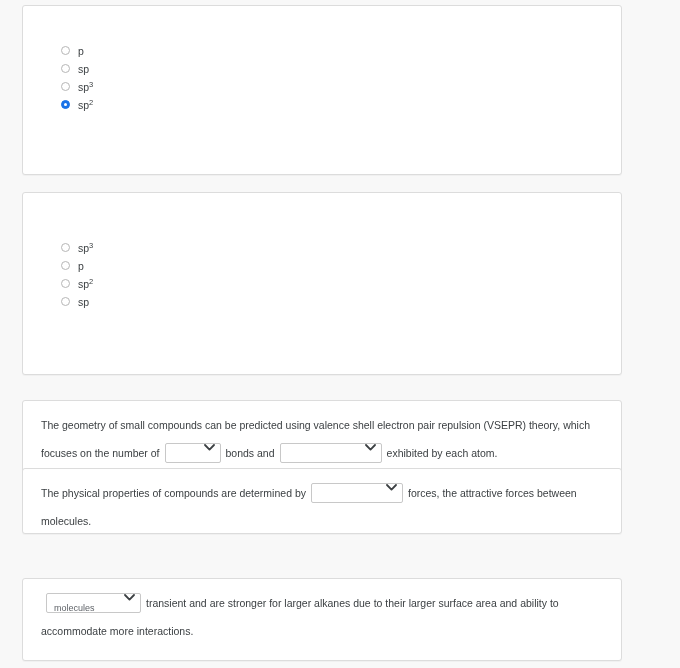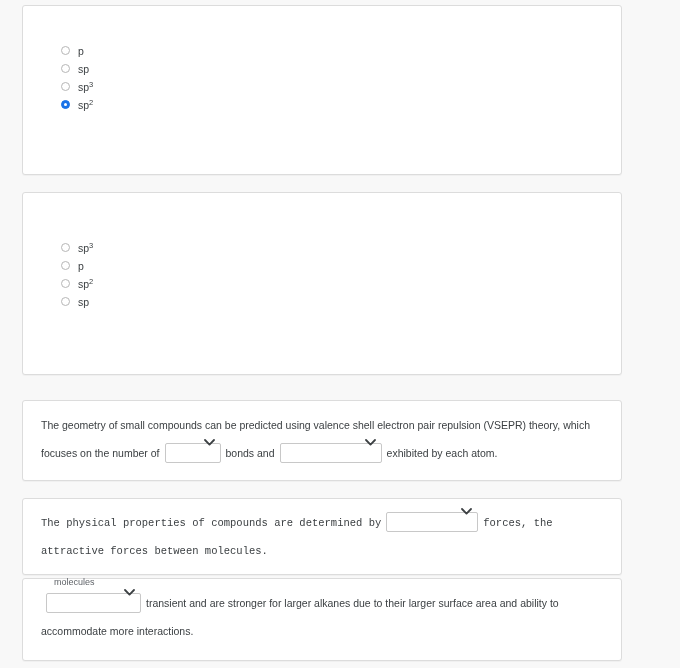--- a/index.html
+++ b/index.html
@@ -87,29 +87,29 @@
     vertical-align: super;
     line-height: 0;
   }
   .inline-flow {
     font-size: 10.5px;
     line-height: 28px;
     color: #3c4043;
   }
   .select {
     display: inline-flex;
-    align-items: flex-end;
+    align-items: flex-start;
     justify-content: space-between;
     box-sizing: border-box;
     height: 20px;
     vertical-align: middle;
     border: 1px solid #c8c8c8;
     border-radius: 2px;
     background: #ffffff;
-    padding: 0 5px 16px 7px;
+    padding: 0 5px 0 7px;
     margin: 0 5px;
     position: relative;
     top: -1px;
   }
   .select .sel-value {
     font-size: 9px;
     color: #5f6368;
     white-space: nowrap;
     overflow: hidden;
   }
@@ -195,21 +195,21 @@
           </span><span>bonds and</span><span class="select sel-w-102">
             <span class="sel-value"></span>
             <svg class="chev" width="11" height="7" viewBox="0 0 11 7">
               <path d="M1 1 L5.5 5.6 L10 1" fill="none" stroke="#3c4043" stroke-width="1.8" stroke-linecap="round" stroke-linejoin="round"></path>
             </svg>
           </span><span>exhibited by each atom.</span>
       </div>
     </div>
   </div>
 
-  <div class="card" style="top:498px; height:77px;font-family:Liberation Mono, monospace;">
+  <div class="card" style="top:468px; height:66px;">
     <div class="card-inner" style="padding-top:10px;">
       <div class="inline-flow">
         <span>The physical properties of compounds are determined by</span><span class="select sel-w-92">
             <span class="sel-value"></span>
             <svg class="chev" width="11" height="7" viewBox="0 0 11 7">
               <path d="M1 1 L5.5 5.6 L10 1" fill="none" stroke="#3c4043" stroke-width="1.8" stroke-linecap="round" stroke-linejoin="round"></path>
             </svg>
           </span><span>forces, the attractive forces between molecules.</span>
       </div>
     </div>

